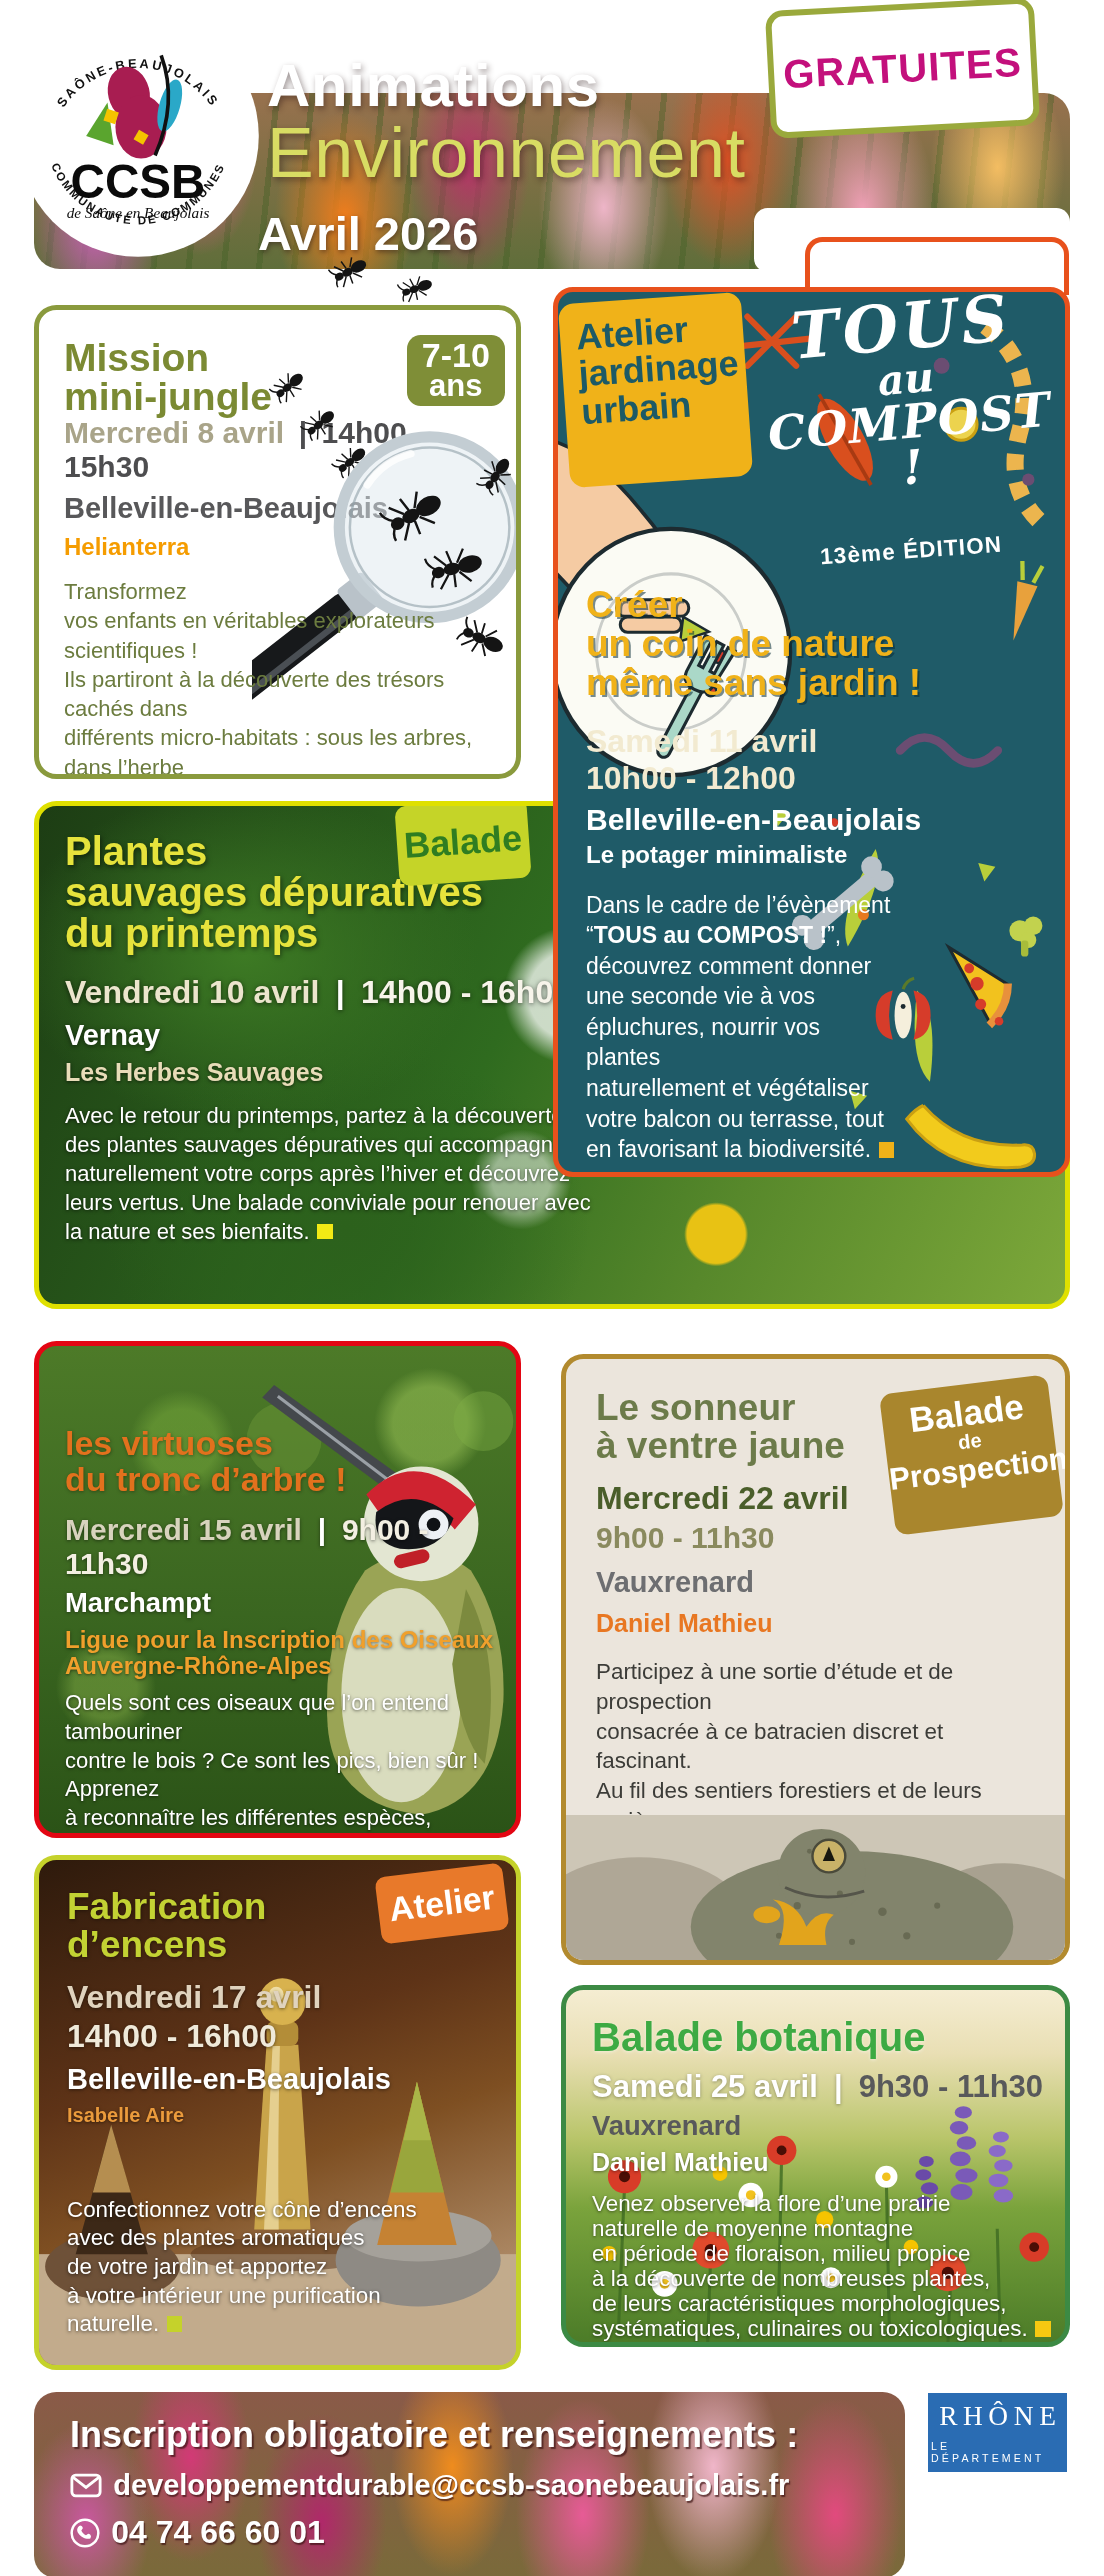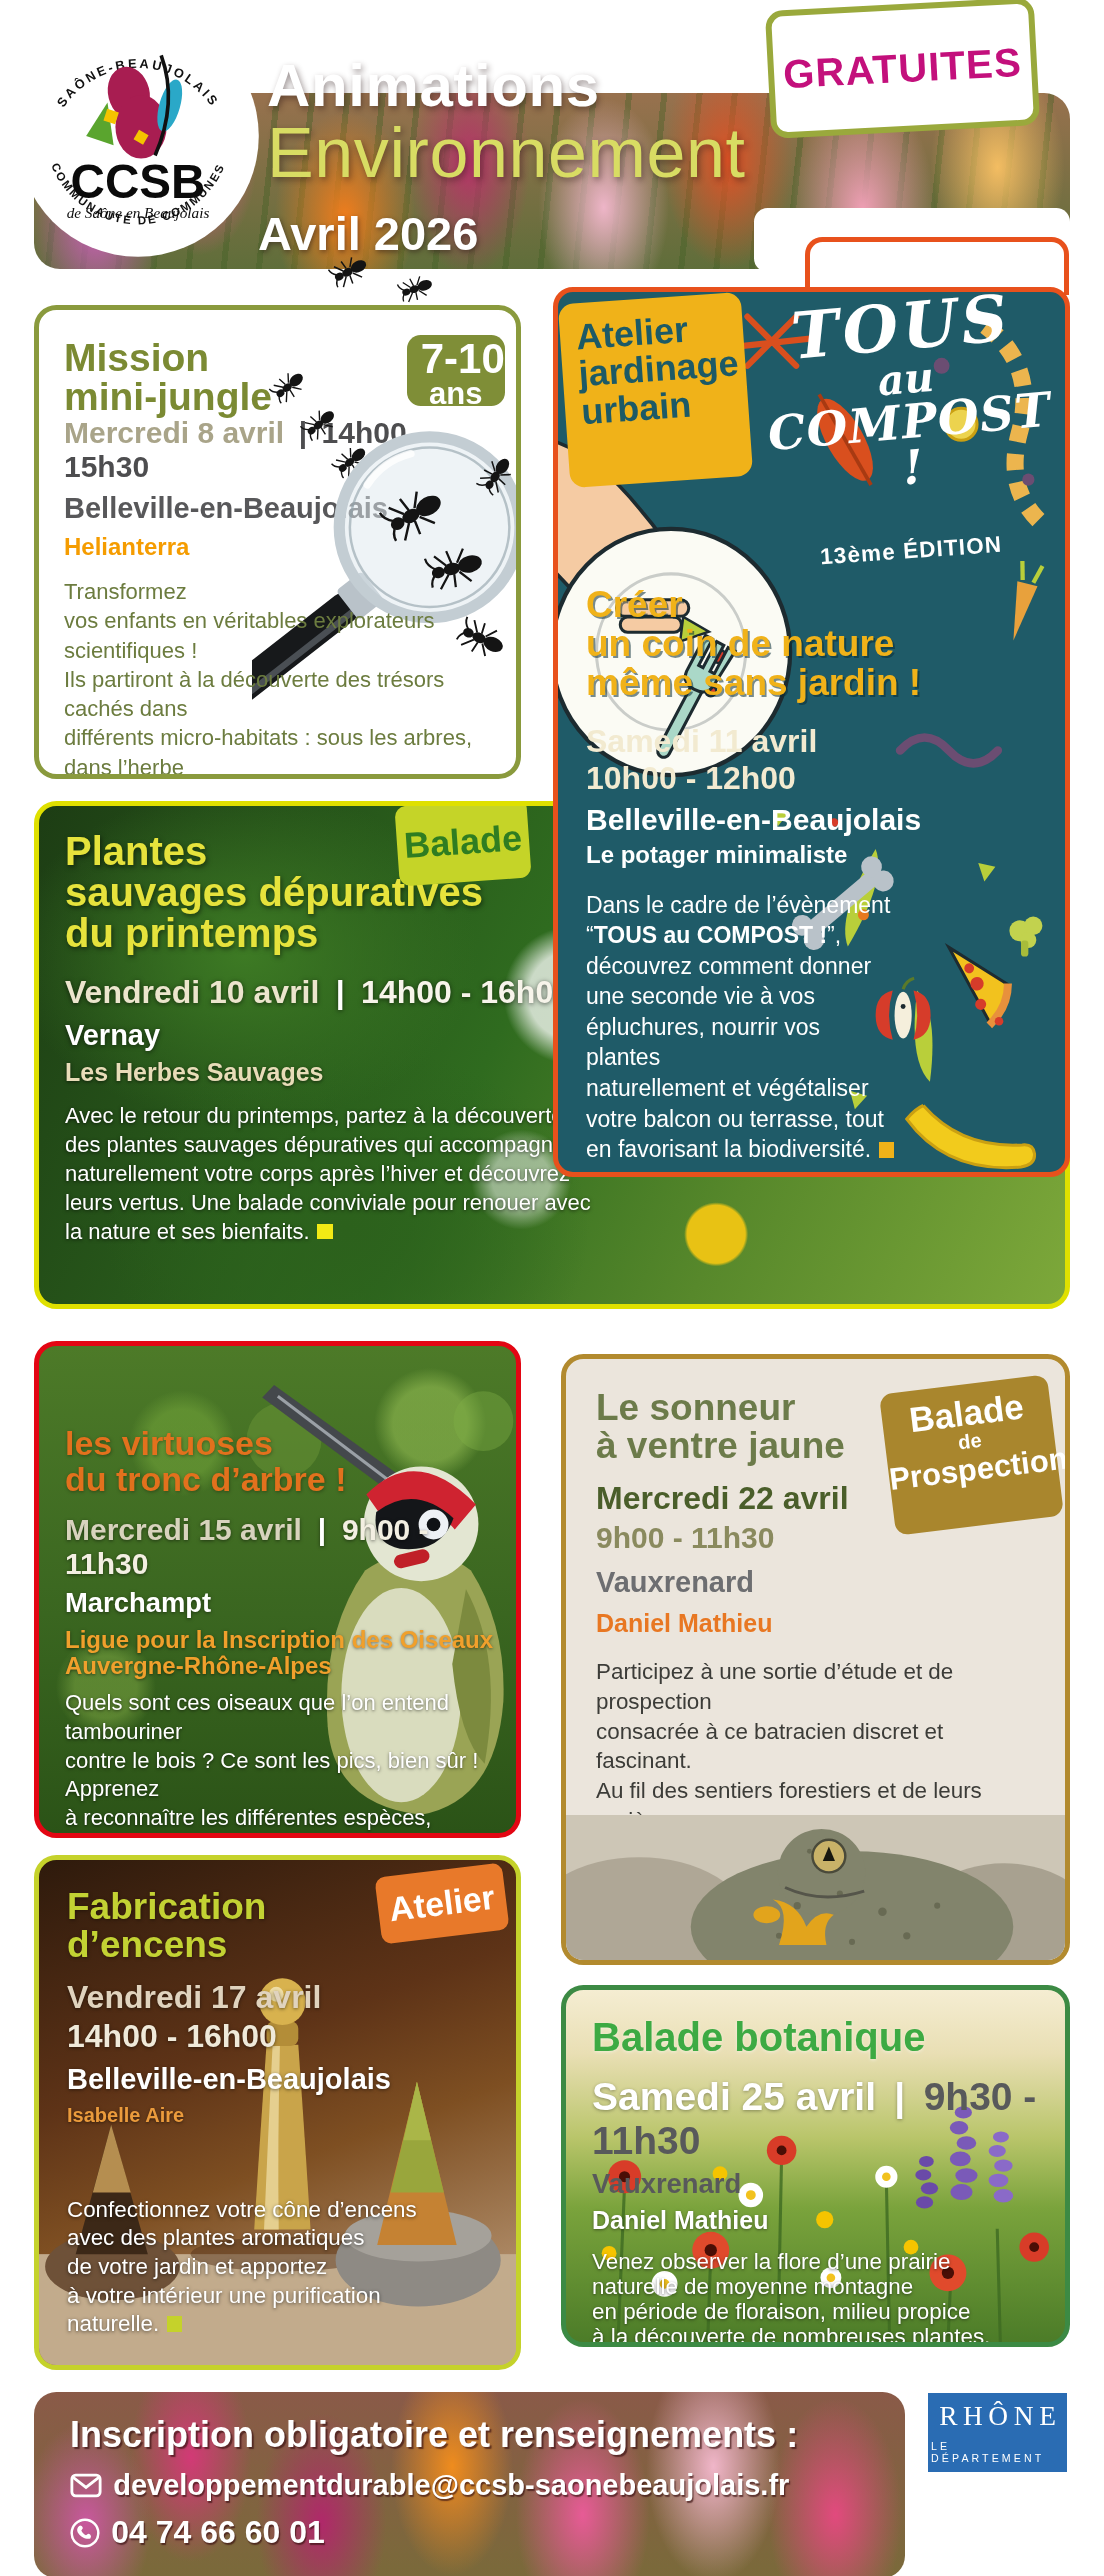--- a/index.html
+++ b/index.html
@@ -46,21 +46,21 @@
   
   .card-mission{left:34px;top:305px;width:487px;height:474px;background:#fff;border:5px solid #8a9a3d;z-index:2;padding:28px 25px;}
   .m-title{font-size:39px;line-height:1.0;font-weight:800;color:#7b8a33;}
   .m-daterow{font-size:30px;font-weight:800;}
   .m-date{color:#a9a489;} .m-sep-dark{color:#4d4d4f;padding:0 6.2px;} .m-time{color:#4d4d4f;}
   .m-loc{margin-top:7.5px;font-size:29px;font-weight:800;color:#58585a;}
   .m-org{margin-top:8.7px;font-size:24px;font-weight:800;color:#f59c00;}
   .m-body{margin-top:16px;font-size:22px;line-height:1.33;color:#6c7c3f;width:442px;position:relative;z-index:2;}
   .age-badge{position:absolute;right:11.2px;top:25px;width:98px;height:71px;background:#7f8e37;
     border-radius:13.7px;color:#fff;font-weight:800;text-align:center;line-height:.95;padding-top:3.7px;box-sizing:border-box;z-index:3;}
-  .age-badge .l1{font-size:42px;text-align:right;} .age-badge .l2{font-size:31px;}
+  .age-badge .l1{font-size:34px;} .age-badge .l2{font-size:31px;}
   .magnifier{position:absolute;right:-3.7px;top:44px;width:268px;height:405px;z-index:1;}
   .ants-top{left:324px;top:254px;width:162px;height:56px;z-index:6;}
 
   
   .card-compost{left:553px;top:287px;width:517px;height:890px;background:#1f5b68;border:5.6px solid #e8511c;
     border-radius:20px;z-index:5;}
   .compost-deco{position:absolute;inset:0;width:100%;height:100%;}
   .badge-jardinage{position:absolute;left:6.2px;top:6.2px;width:183px;height:184px;background:#f0b219;
     border-radius:15px;transform:rotate(-4deg);padding:15px 0 0 16px;box-sizing:border-box;}
   .badge-jardinage div{font-size:36px;line-height:1.04;font-weight:800;color:#1d5a66;white-space:pre-line;}
@@ -150,21 +150,21 @@
   .f-body{position:absolute;left:28px;bottom:26px;font-size:22.4px;line-height:1.28;color:#fff;width:411px;
     text-shadow:0 1.2px 3.7px rgba(0,0,0,.6);z-index:2;}
   .sq-fab{background:#c5d22b;}
 
   
   .card-bot{left:561px;top:1985px;width:509px;height:362px;border:5px solid #3c8a44;z-index:2;padding:25px 0 0 26px;
     background:linear-gradient(180deg,#f5edd2,#e9dfb4 18%,#b9c56a 42%,#7aa33c 62%,#4c7c28);}
   .bot-deco{position:absolute;inset:0;width:100%;height:100%;z-index:1;}
   .bot-text{position:relative;z-index:2;}
   .bt-title{font-size:40px;font-weight:800;color:#3daa43;text-shadow:0 1.2px 3.7px rgba(255,255,255,.5);}
-  .bt-daterow{margin-top:15px;font-size:39px;font-weight:800;text-shadow:0 1.2px 3.7px rgba(0,0,0,.35);}
+  .bt-daterow{margin-top:9px;font-size:31px;font-weight:800;text-shadow:0 1.2px 3.7px rgba(0,0,0,.35);}
   .bt-date{color:#fff;} .bt-time{color:#58595b;text-shadow:none;}
   .bt-loc{margin-top:5px;font-size:27.4px;font-weight:800;color:#58595b;}
   .bt-org{margin-top:6.2px;font-size:25px;font-weight:800;color:#fff;text-shadow:0 1.2px 3.1px rgba(0,0,0,.45);}
   .bt-body{margin-top:13.7px;font-size:22.4px;line-height:1.12;color:#fff;text-shadow:0 1.2px 3.1px rgba(0,0,0,.55);}
   .sq-bot{background:#f7c911;}
 
   
   .footer{left:34px;top:2392px;width:871px;height:186px;border-radius:22.4px;z-index:1;overflow:hidden;
     padding:22.4px 0 0 36px;box-sizing:border-box;
     background-image:

